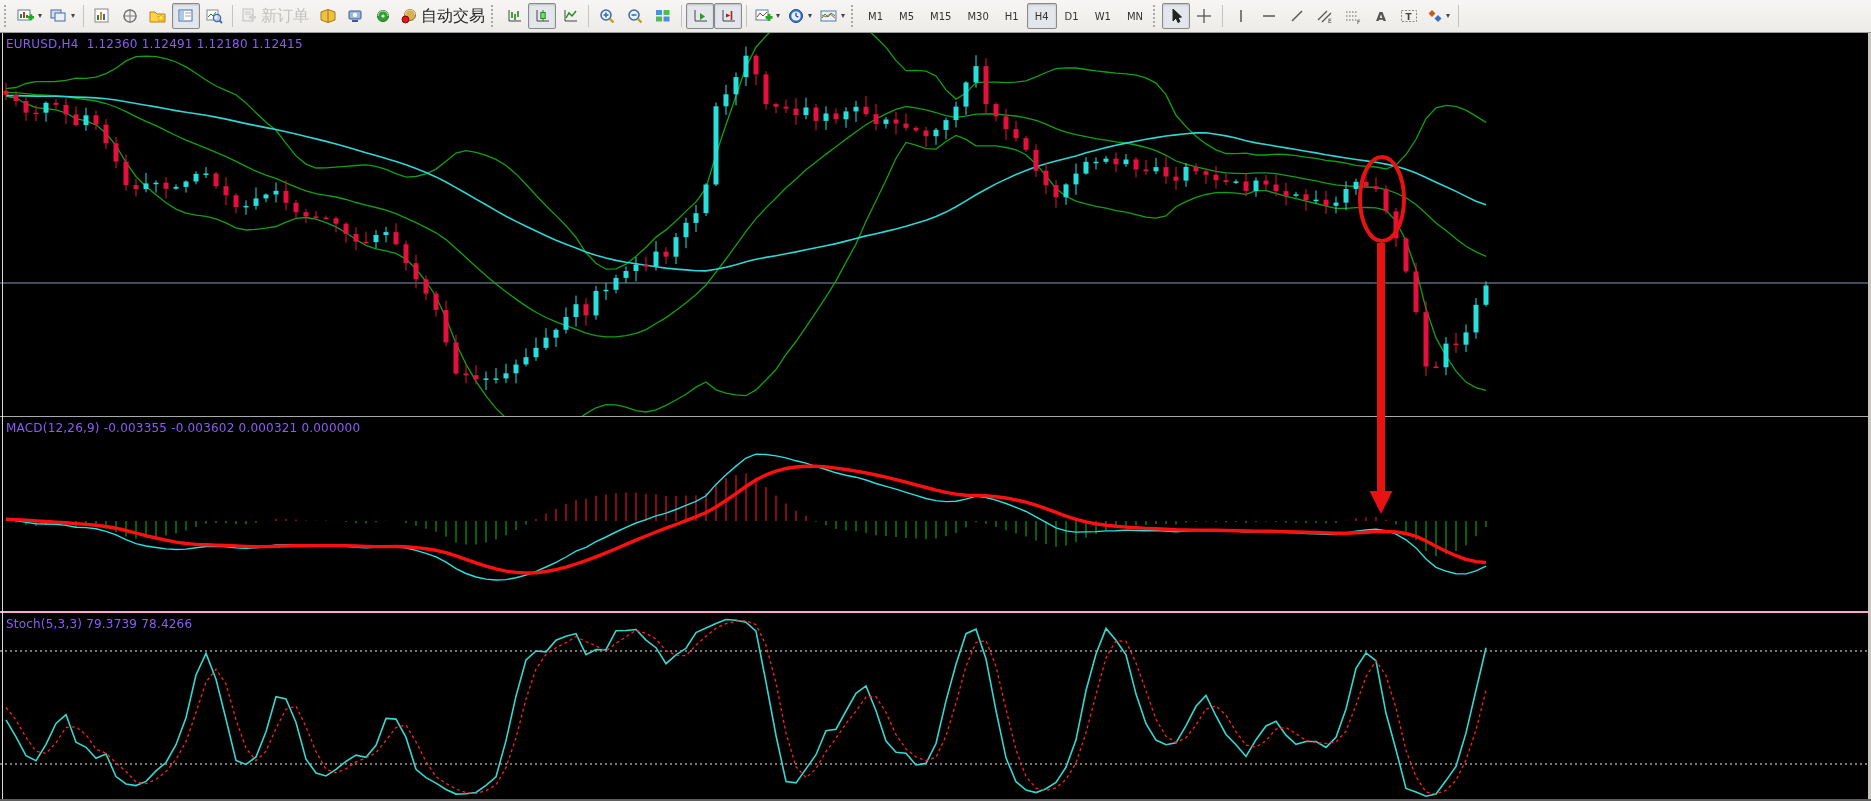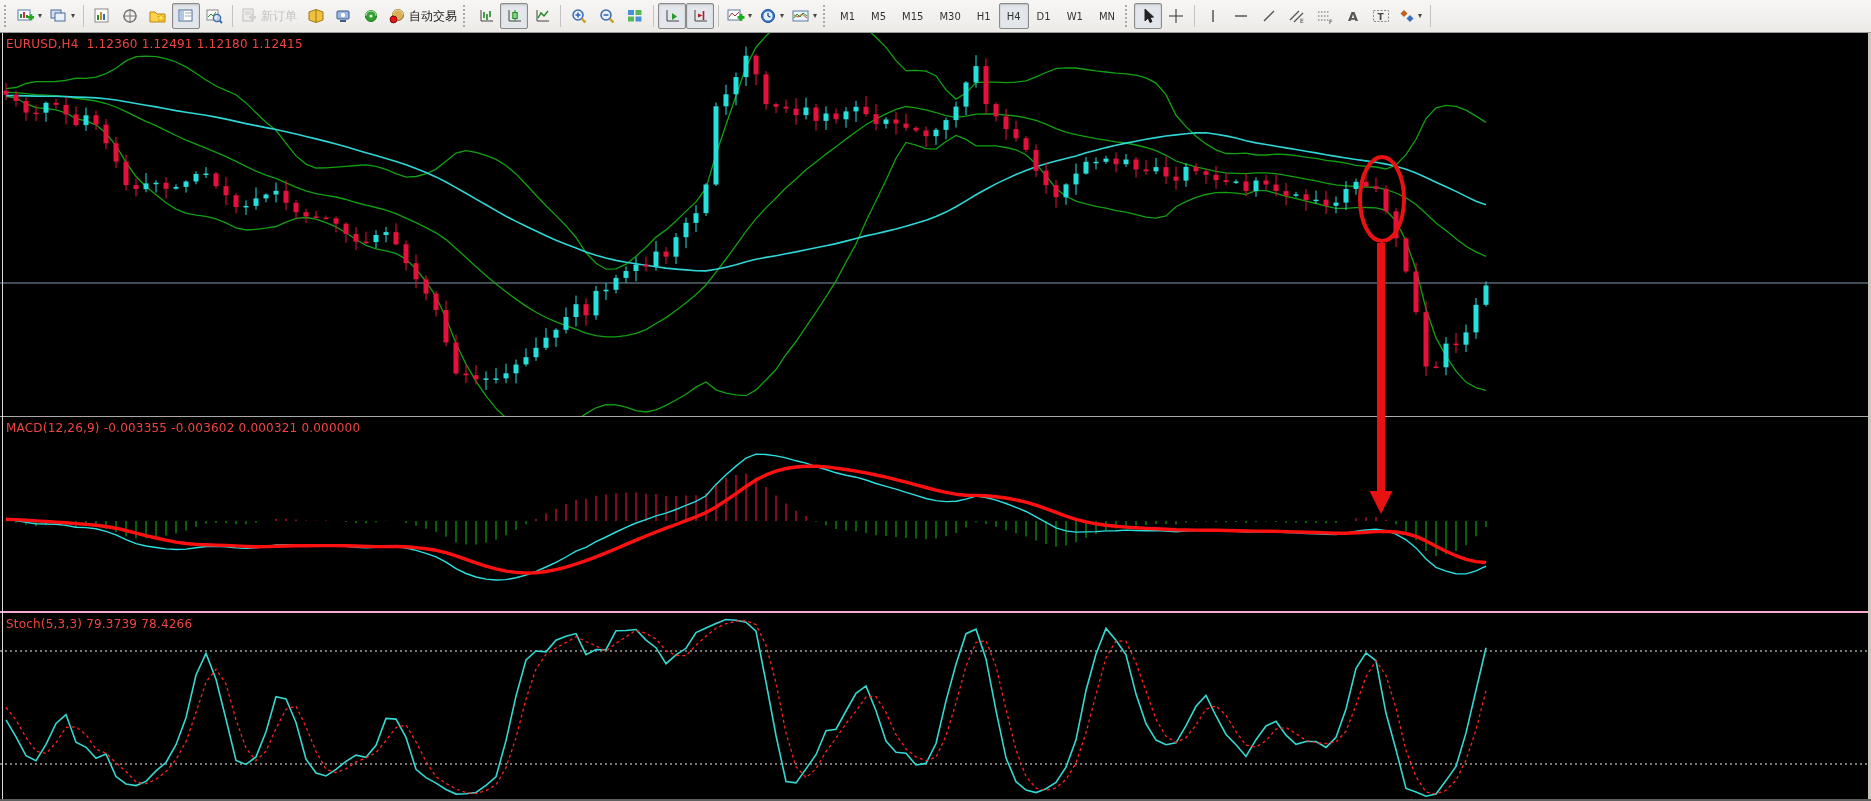--- a/index.html
+++ b/index.html
@@ -12,34 +12,34 @@
     background:linear-gradient(#f7f6f4,#ecebe8); border-bottom:1px solid #9b9b9b;
     display:flex; align-items:center; padding:0 2px; }
   .grip { width:5px; height:22px; border-left:2px dotted #a9a9a9; margin:0 4px 0 2px; }
   .tsep { width:1px; height:22px; background:#c3c3c3; margin:0 4px; }
   .tbtn { height:26px; min-width:28px; display:flex; align-items:center; justify-content:center;
     gap:3px; padding:0 3px; border:1px solid transparent; border-radius:2px; cursor:default; }
   .tbtn.pressed { border:1px solid #8a8a8a; background:#e3e7ec; box-shadow:inset 0 1px 2px rgba(0,0,0,.18); }
   .tbtn.disabled { filter:grayscale(1) opacity(.55); }
   .tbtn svg { display:block; }
   .caret { font-size:8px; color:#444; line-height:1; }
-  .cn { font-size:12px; color:#222; white-space:nowrap; }
+  .cn { font-size:16px; color:#222; white-space:nowrap; }
   .cn.dis { color:#9a9a9a; }
   .tf { font-size:10px; color:#333; padding:0 7px; }
   .glyphtool { font-size:13px; color:#555; font-weight:bold; }
 
   
   .panel { position:absolute; left:0; width:1871px; background:#000; }
   #main-panel  { top:33px;  height:383px; }
   #macd-panel  { top:416px; height:195px; border-top:1px solid #aaa; }
   #stoch-panel { top:611px; height:188px; border-top:2px solid #f9a8d4; }
   #bottom-strip { position:absolute; left:0; top:799px; width:1871px; height:2px; background:#5f5f5f; }
   #left-edge { position:absolute; left:2px; top:33px; width:1px; height:766px; background:#efefef; opacity:.9; }
   #right-edge { position:absolute; right:0; top:33px; width:3px; height:768px; background:#c9c6c0; }
-  .chart-label { position:absolute; left:6px; top:4px; color:#ef4444; font-size:12px;
+  .chart-label { position:absolute; left:6px; top:4px; color:#8b5cf6; font-size:12px;
     letter-spacing:.2px; white-space:pre; z-index:5; }
   .panel svg { position:absolute; left:0; top:0; }
   #overlay { position:absolute; left:0; top:0; width:1871px; height:801px; pointer-events:none; z-index:9; }
 </style>
 </head>
 <body>
 
 <div id="app">
 
   <div id="toolbar">

